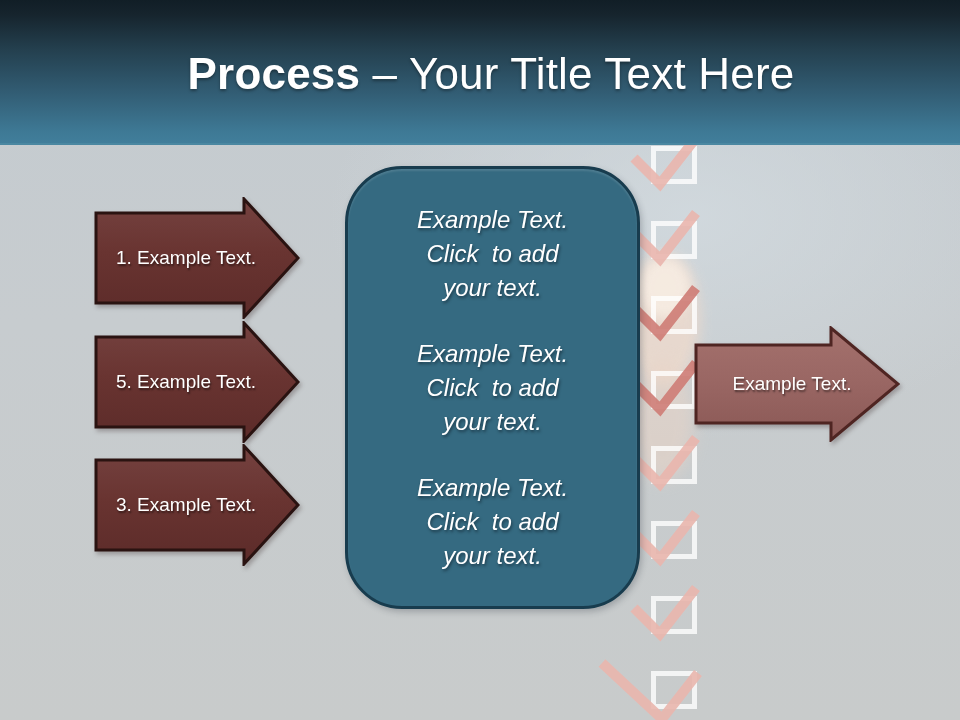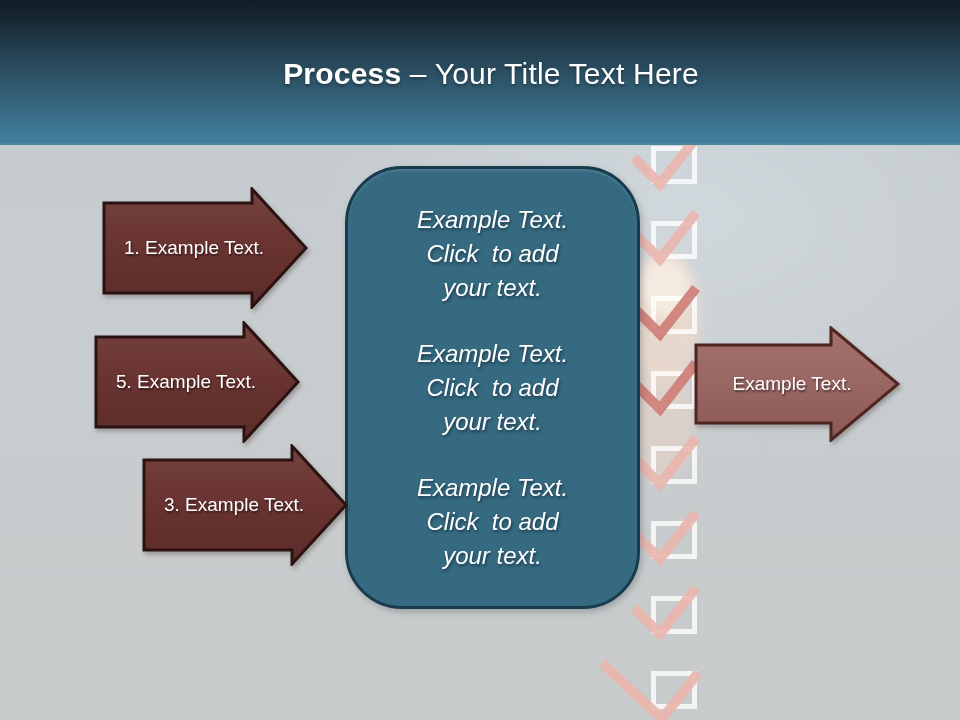--- a/index.html
+++ b/index.html
@@ -18,21 +18,21 @@
   .header {
     position: absolute; left: 0; top: 0; width: 960px; height: 145px;
     background: linear-gradient(to bottom,
       #111e26 0%, #16242d 10%, #24404f 35%, #325d74 65%, #3e7995 92%, #417e9b 100%);
     border-bottom: 2px solid #4a87a1;
     display: flex; align-items: center; justify-content: center;
     z-index: 5;
   }
   .title {
     padding-left: 22px; padding-top: 4px;
-    color: #ffffff; font-size: 30px; letter-spacing: 0.2px;
+    color: #ffffff; font-size: 44px; letter-spacing: 0.2px;
     text-shadow: 0 2px 3px rgba(0,0,0,0.35);
     white-space: pre;
   }
   .title .bold { font-weight: 700; }
 
   
   .photo-layer { position: absolute; inset: 0; z-index: 1; }
   .hand-blob { position: absolute; border-radius: 50%; }
   .hand-blob.b1 { left: 628px; top: 252px; width: 72px; height: 135px; background: #eddacd; opacity: .85; filter: blur(7px); }
   .hand-blob.b2 { left: 630px; top: 360px; width: 64px; height: 120px; background: #e8d4c7; opacity: .60; filter: blur(8px); }
@@ -42,23 +42,23 @@
   .checkbox-box {
     position: absolute; left: 25px; top: 0;
     width: 46px; height: 38px;
     border: 5px solid rgba(255,255,255,0.78);
   }
   .checkmark { position: absolute; left: 0; top: -12px; opacity: 0.9; }
   .checkmark.long { left: -30px; top: -18px; }
 
   
   .arrow-wrap { position: absolute; width: 206px; height: 122px; z-index: 4; }
-  .arrow-wrap.a1 { left: 94px; top: 187px; margin-left: 8px; }
+  .arrow-wrap.a1 { left: 94px; top: 197px; }
   .arrow-wrap.a2 { left: 94px; top: 321px; }
-  .arrow-wrap.a3 { left: 94px; top: 444px; margin-left: 48px; }
+  .arrow-wrap.a3 { left: 94px; top: 444px; }
   .arrow-wrap svg { position: absolute; left: 0; top: 0; filter: drop-shadow(2px 3px 2px rgba(40,20,20,0.28)); }
   .arrow-label {
     position: absolute; left: 8px; right: 30px; top: 0; height: 122px;
     display: flex; align-items: center; justify-content: center;
     color: #ffffff; font-size: 19px; white-space: pre;
     text-shadow: 1px 2px 2px rgba(0,0,0,0.5);
   }
 
   
   .arrow-wrap.result { left: 694px; top: 326px; width: 206px; height: 116px; }

